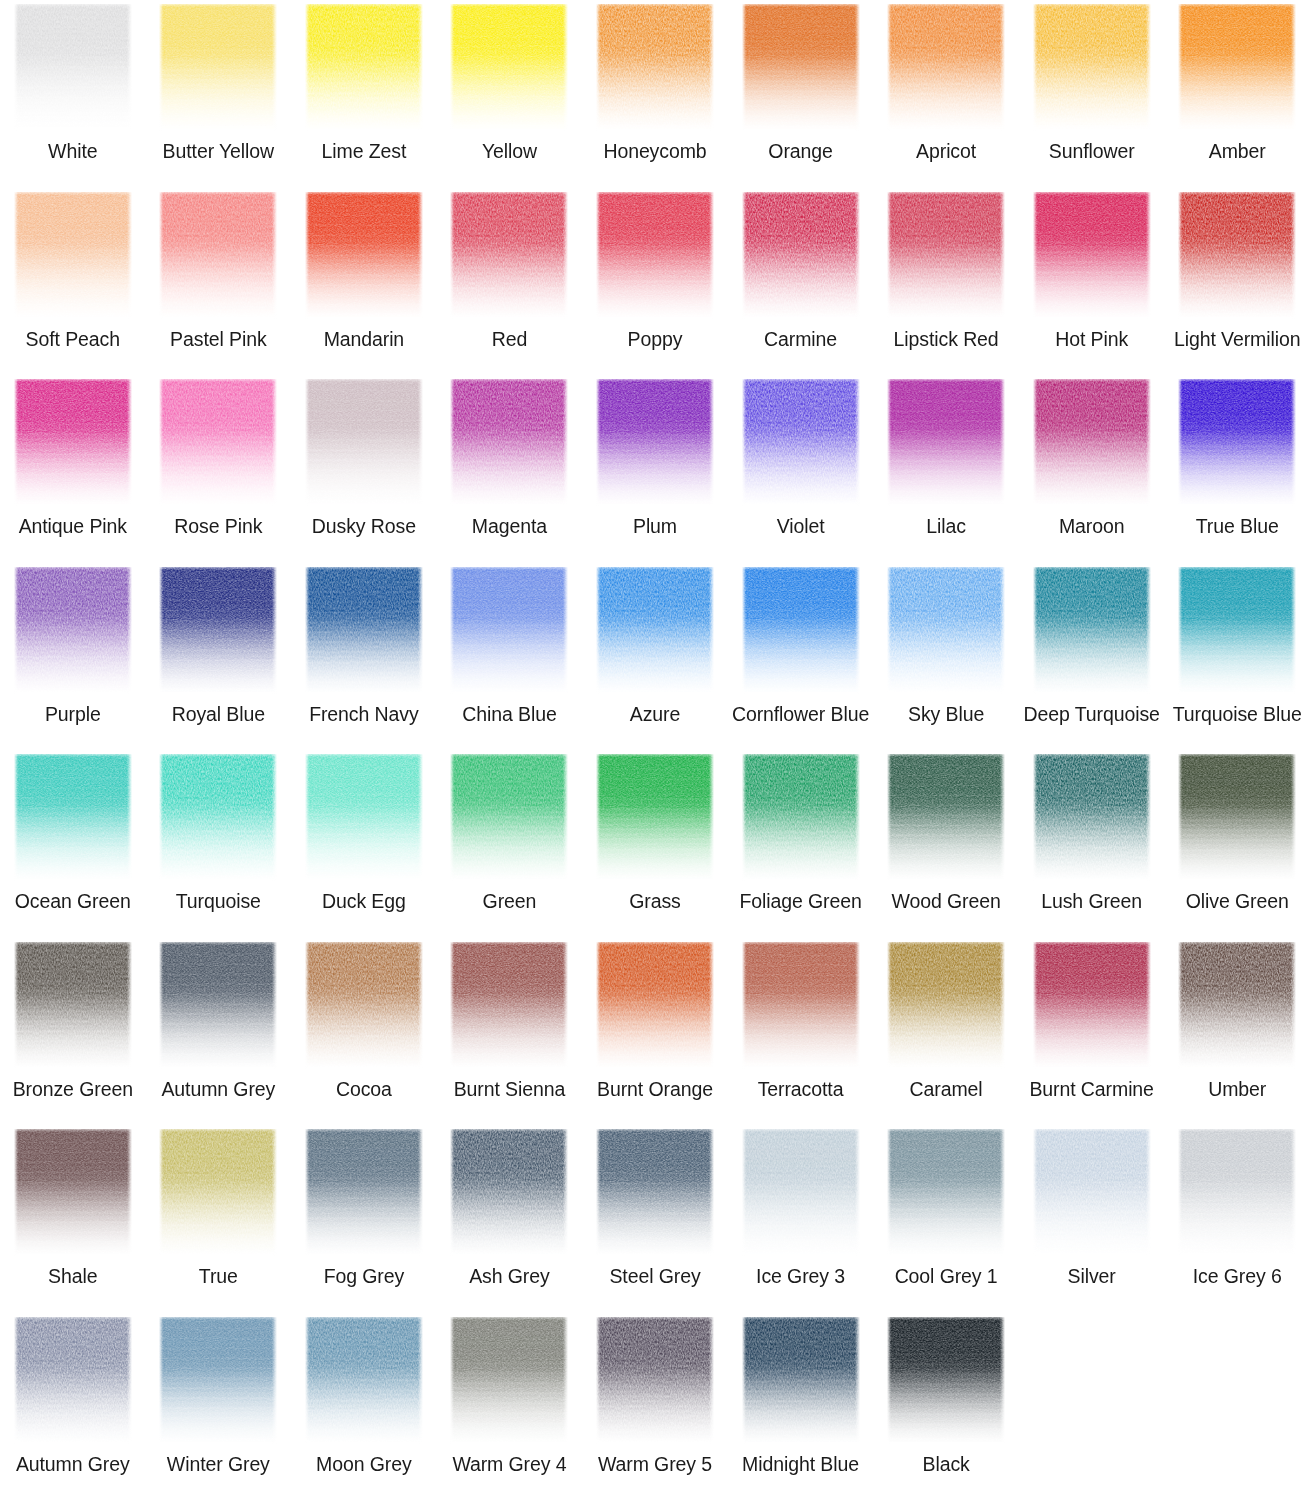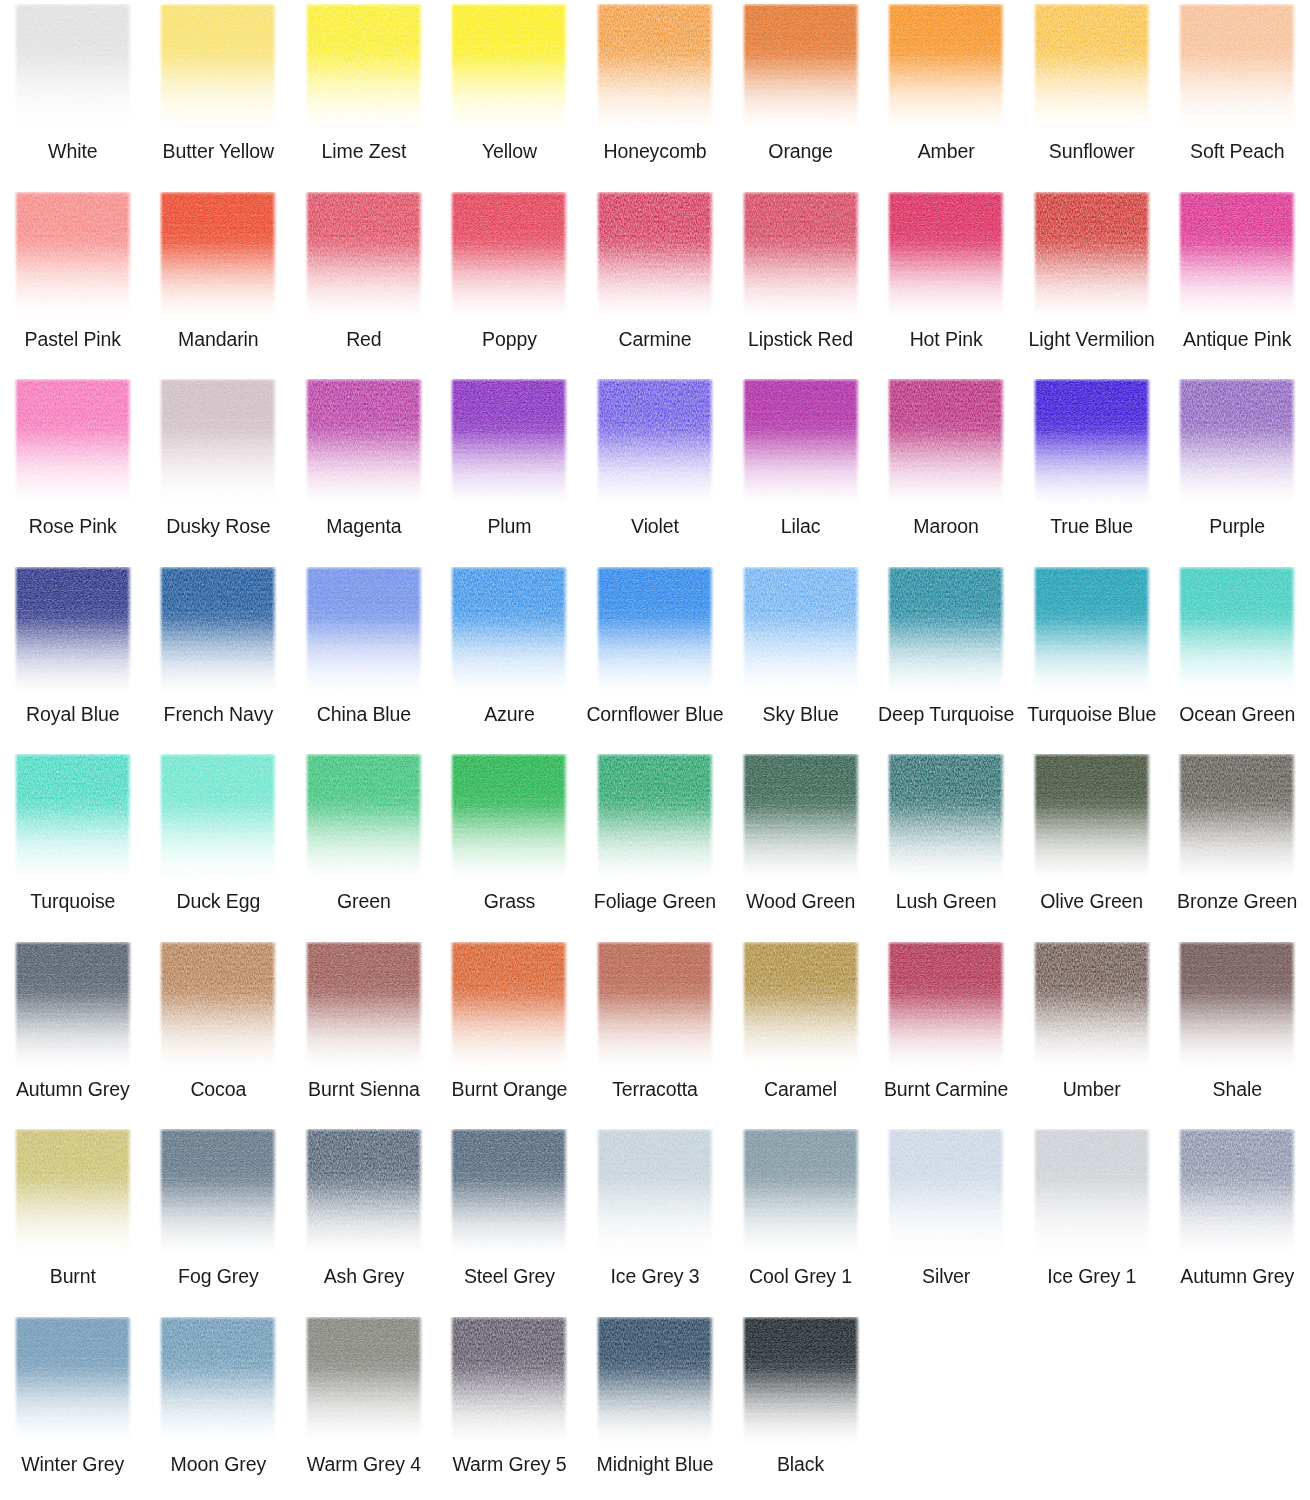--- a/index.html
+++ b/index.html
@@ -199,633 +199,644 @@
         <div class="grain" style="opacity: 0.42;"><svg width="100%" height="100%" preserveAspectRatio="none">
             <rect width="100%" height="100%" filter="url(#pencilGrain2)"></rect>
           </svg></div>
         <div class="streaks" style="background-position-y: 4px;"></div>
         <div class="edge"></div>
       </div>
       <div class="swatch-label">Orange</div>
     </div>
     <div class="swatch-cell">
       <div class="swatch-patch">
+        <div class="ink base" style="background: rgb(240, 137, 54);"></div>
+        <div class="grain" style="opacity: 0.455;"><svg width="100%" height="100%" preserveAspectRatio="none">
+            <rect width="100%" height="100%" filter="url(#pencilGrain)"></rect>
+          </svg></div>
+        <div class="streaks" style="background-position-y: 7px;"></div>
+        <div class="edge"></div>
+      </div>
+      <div class="swatch-label">Apricot</div>
+    </div>
+    <div class="swatch-cell">
+      <div class="swatch-patch">
+        <div class="ink base" style="background: rgb(246, 187, 51);"></div>
+        <div class="grain" style="opacity: 0.525;"><svg width="100%" height="100%" preserveAspectRatio="none">
+            <rect width="100%" height="100%" filter="url(#pencilGrain)"></rect>
+          </svg></div>
+        <div class="streaks" style="background-position-y: 2px;"></div>
+        <div class="edge"></div>
+      </div>
+      <div class="swatch-label">Sunflower</div>
+    </div>
+    <div class="swatch-cell">
+      <div class="swatch-patch">
         <div class="ink base" style="background: rgb(245, 144, 34);"></div>
         <div class="grain" style="opacity: 0.49;"><svg width="100%" height="100%" preserveAspectRatio="none">
             <rect width="100%" height="100%" filter="url(#pencilGrain2)"></rect>
           </svg></div>
         <div class="streaks" style="background-position-y: 10px;"></div>
         <div class="edge"></div>
       </div>
       <div class="swatch-label">Amber</div>
     </div>
     <div class="swatch-cell">
       <div class="swatch-patch">
-        <div class="ink base" style="background: rgb(246, 187, 51);"></div>
-        <div class="grain" style="opacity: 0.525;"><svg width="100%" height="100%" preserveAspectRatio="none">
-            <rect width="100%" height="100%" filter="url(#pencilGrain)"></rect>
+        <div class="ink base" style="background: rgb(246, 188, 146);"></div>
+        <div class="grain" style="opacity: 0.56;"><svg width="100%" height="100%" preserveAspectRatio="none">
+            <rect width="100%" height="100%" filter="url(#pencilGrain2)"></rect>
+          </svg></div>
+        <div class="streaks" style="background-position-y: 5px;"></div>
+        <div class="edge"></div>
+      </div>
+      <div class="swatch-label">Soft Peach</div>
+    </div>
+    <div class="swatch-cell">
+      <div class="swatch-patch">
+        <div class="ink base" style="background: rgb(244, 129, 126);"></div>
+        <div class="grain" style="opacity: 0.42;"><svg width="100%" height="100%" preserveAspectRatio="none">
+            <rect width="100%" height="100%" filter="url(#pencilGrain)"></rect>
+          </svg></div>
+        <div class="streaks" style="background-position-y: 8px;"></div>
+        <div class="edge"></div>
+      </div>
+      <div class="swatch-label">Pastel Pink</div>
+    </div>
+    <div class="swatch-cell">
+      <div class="swatch-patch">
+        <div class="ink base" style="background: rgb(234, 68, 39);"></div>
+        <div class="grain" style="opacity: 0.455;"><svg width="100%" height="100%" preserveAspectRatio="none">
+            <rect width="100%" height="100%" filter="url(#pencilGrain2)"></rect>
+          </svg></div>
+        <div class="streaks" style="background-position-y: 0px;"></div>
+        <div class="edge"></div>
+      </div>
+      <div class="swatch-label">Mandarin</div>
+    </div>
+    <div class="swatch-cell">
+      <div class="swatch-patch">
+        <div class="ink base" style="background: rgb(217, 58, 81);"></div>
+        <div class="grain" style="opacity: 0.49;"><svg width="100%" height="100%" preserveAspectRatio="none">
+            <rect width="100%" height="100%" filter="url(#pencilGrain)"></rect>
+          </svg></div>
+        <div class="streaks" style="background-position-y: 3px;"></div>
+        <div class="edge"></div>
+      </div>
+      <div class="swatch-label">Red</div>
+    </div>
+    <div class="swatch-cell">
+      <div class="swatch-patch">
+        <div class="ink base" style="background: rgb(225, 58, 82);"></div>
+        <div class="grain" style="opacity: 0.525;"><svg width="100%" height="100%" preserveAspectRatio="none">
+            <rect width="100%" height="100%" filter="url(#pencilGrain2)"></rect>
+          </svg></div>
+        <div class="streaks" style="background-position-y: 6px;"></div>
+        <div class="edge"></div>
+      </div>
+      <div class="swatch-label">Poppy</div>
+    </div>
+    <div class="swatch-cell">
+      <div class="swatch-patch">
+        <div class="ink base" style="background: rgb(205, 32, 72);"></div>
+        <div class="grain" style="opacity: 0.56;"><svg width="100%" height="100%" preserveAspectRatio="none">
+            <rect width="100%" height="100%" filter="url(#pencilGrain)"></rect>
+          </svg></div>
+        <div class="streaks" style="background-position-y: 9px;"></div>
+        <div class="edge"></div>
+      </div>
+      <div class="swatch-label">Carmine</div>
+    </div>
+    <div class="swatch-cell">
+      <div class="swatch-patch">
+        <div class="ink base" style="background: rgb(207, 53, 80);"></div>
+        <div class="grain" style="opacity: 0.455;"><svg width="100%" height="100%" preserveAspectRatio="none">
+            <rect width="100%" height="100%" filter="url(#pencilGrain)"></rect>
+          </svg></div>
+        <div class="streaks" style="background-position-y: 4px;"></div>
+        <div class="edge"></div>
+      </div>
+      <div class="swatch-label">Lipstick Red</div>
+    </div>
+    <div class="swatch-cell">
+      <div class="swatch-patch">
+        <div class="ink base" style="background: rgb(217, 38, 92);"></div>
+        <div class="grain" style="opacity: 0.49;"><svg width="100%" height="100%" preserveAspectRatio="none">
+            <rect width="100%" height="100%" filter="url(#pencilGrain2)"></rect>
+          </svg></div>
+        <div class="streaks" style="background-position-y: 7px;"></div>
+        <div class="edge"></div>
+      </div>
+      <div class="swatch-label">Hot Pink</div>
+    </div>
+    <div class="swatch-cell">
+      <div class="swatch-patch">
+        <div class="ink base" style="background: rgb(200, 34, 30);"></div>
+        <div class="grain" style="opacity: 0.525;"><svg width="100%" height="100%" preserveAspectRatio="none">
+            <rect width="100%" height="100%" filter="url(#pencilGrain)"></rect>
+          </svg></div>
+        <div class="streaks" style="background-position-y: 10px;"></div>
+        <div class="edge"></div>
+      </div>
+      <div class="swatch-label">Light Vermilion</div>
+    </div>
+    <div class="swatch-cell">
+      <div class="swatch-patch">
+        <div class="ink base" style="background: rgb(218, 43, 140);"></div>
+        <div class="grain" style="opacity: 0.56;"><svg width="100%" height="100%" preserveAspectRatio="none">
+            <rect width="100%" height="100%" filter="url(#pencilGrain2)"></rect>
           </svg></div>
         <div class="streaks" style="background-position-y: 2px;"></div>
         <div class="edge"></div>
       </div>
-      <div class="swatch-label">Sunflower</div>
-    </div>
-    <div class="swatch-cell">
-      <div class="swatch-patch">
-        <div class="ink base" style="background: rgb(246, 188, 146);"></div>
-        <div class="grain" style="opacity: 0.56;"><svg width="100%" height="100%" preserveAspectRatio="none">
-            <rect width="100%" height="100%" filter="url(#pencilGrain2)"></rect>
+      <div class="swatch-label">Antique Pink</div>
+    </div>
+    <div class="swatch-cell">
+      <div class="swatch-patch">
+        <div class="ink base" style="background: rgb(244, 107, 181);"></div>
+        <div class="grain" style="opacity: 0.42;"><svg width="100%" height="100%" preserveAspectRatio="none">
+            <rect width="100%" height="100%" filter="url(#pencilGrain)"></rect>
           </svg></div>
         <div class="streaks" style="background-position-y: 5px;"></div>
         <div class="edge"></div>
       </div>
-      <div class="swatch-label">Soft Peach</div>
-    </div>
-    <div class="swatch-cell">
-      <div class="swatch-patch">
-        <div class="ink base" style="background: rgb(244, 129, 126);"></div>
-        <div class="grain" style="opacity: 0.42;"><svg width="100%" height="100%" preserveAspectRatio="none">
-            <rect width="100%" height="100%" filter="url(#pencilGrain)"></rect>
+      <div class="swatch-label">Rose Pink</div>
+    </div>
+    <div class="swatch-cell">
+      <div class="swatch-patch">
+        <div class="ink base" style="background: rgb(205, 188, 194);"></div>
+        <div class="grain" style="opacity: 0.455;"><svg width="100%" height="100%" preserveAspectRatio="none">
+            <rect width="100%" height="100%" filter="url(#pencilGrain2)"></rect>
           </svg></div>
         <div class="streaks" style="background-position-y: 8px;"></div>
         <div class="edge"></div>
       </div>
-      <div class="swatch-label">Pastel Pink</div>
-    </div>
-    <div class="swatch-cell">
-      <div class="swatch-patch">
-        <div class="ink base" style="background: rgb(234, 68, 39);"></div>
-        <div class="grain" style="opacity: 0.455;"><svg width="100%" height="100%" preserveAspectRatio="none">
-            <rect width="100%" height="100%" filter="url(#pencilGrain2)"></rect>
+      <div class="swatch-label">Dusky Rose</div>
+    </div>
+    <div class="swatch-cell">
+      <div class="swatch-patch">
+        <div class="ink base" style="background: rgb(176, 42, 155);"></div>
+        <div class="grain" style="opacity: 0.49;"><svg width="100%" height="100%" preserveAspectRatio="none">
+            <rect width="100%" height="100%" filter="url(#pencilGrain)"></rect>
           </svg></div>
         <div class="streaks" style="background-position-y: 0px;"></div>
         <div class="edge"></div>
       </div>
-      <div class="swatch-label">Mandarin</div>
-    </div>
-    <div class="swatch-cell">
-      <div class="swatch-patch">
-        <div class="ink base" style="background: rgb(217, 58, 81);"></div>
-        <div class="grain" style="opacity: 0.49;"><svg width="100%" height="100%" preserveAspectRatio="none">
-            <rect width="100%" height="100%" filter="url(#pencilGrain)"></rect>
+      <div class="swatch-label">Magenta</div>
+    </div>
+    <div class="swatch-cell">
+      <div class="swatch-patch">
+        <div class="ink base" style="background: rgb(130, 40, 188);"></div>
+        <div class="grain" style="opacity: 0.525;"><svg width="100%" height="100%" preserveAspectRatio="none">
+            <rect width="100%" height="100%" filter="url(#pencilGrain2)"></rect>
           </svg></div>
         <div class="streaks" style="background-position-y: 3px;"></div>
         <div class="edge"></div>
       </div>
-      <div class="swatch-label">Red</div>
-    </div>
-    <div class="swatch-cell">
-      <div class="swatch-patch">
-        <div class="ink base" style="background: rgb(225, 58, 82);"></div>
-        <div class="grain" style="opacity: 0.525;"><svg width="100%" height="100%" preserveAspectRatio="none">
-            <rect width="100%" height="100%" filter="url(#pencilGrain2)"></rect>
+      <div class="swatch-label">Plum</div>
+    </div>
+    <div class="swatch-cell">
+      <div class="swatch-patch">
+        <div class="ink base" style="background: rgb(90, 68, 224);"></div>
+        <div class="grain" style="opacity: 0.56;"><svg width="100%" height="100%" preserveAspectRatio="none">
+            <rect width="100%" height="100%" filter="url(#pencilGrain)"></rect>
           </svg></div>
         <div class="streaks" style="background-position-y: 6px;"></div>
         <div class="edge"></div>
       </div>
-      <div class="swatch-label">Poppy</div>
-    </div>
-    <div class="swatch-cell">
-      <div class="swatch-patch">
-        <div class="ink base" style="background: rgb(205, 32, 72);"></div>
-        <div class="grain" style="opacity: 0.56;"><svg width="100%" height="100%" preserveAspectRatio="none">
-            <rect width="100%" height="100%" filter="url(#pencilGrain)"></rect>
+      <div class="swatch-label">Violet</div>
+    </div>
+    <div class="swatch-cell">
+      <div class="swatch-patch">
+        <div class="ink base" style="background: rgb(173, 43, 164);"></div>
+        <div class="grain" style="opacity: 0.42;"><svg width="100%" height="100%" preserveAspectRatio="none">
+            <rect width="100%" height="100%" filter="url(#pencilGrain2)"></rect>
           </svg></div>
         <div class="streaks" style="background-position-y: 9px;"></div>
         <div class="edge"></div>
       </div>
-      <div class="swatch-label">Carmine</div>
-    </div>
-    <div class="swatch-cell">
-      <div class="swatch-patch">
-        <div class="ink base" style="background: rgb(207, 53, 80);"></div>
-        <div class="grain" style="opacity: 0.455;"><svg width="100%" height="100%" preserveAspectRatio="none">
-            <rect width="100%" height="100%" filter="url(#pencilGrain)"></rect>
+      <div class="swatch-label">Lilac</div>
+    </div>
+    <div class="swatch-cell">
+      <div class="swatch-patch">
+        <div class="ink base" style="background: rgb(179, 31, 115);"></div>
+        <div class="grain" style="opacity: 0.455;"><svg width="100%" height="100%" preserveAspectRatio="none">
+            <rect width="100%" height="100%" filter="url(#pencilGrain)"></rect>
+          </svg></div>
+        <div class="streaks" style="background-position-y: 1px;"></div>
+        <div class="edge"></div>
+      </div>
+      <div class="swatch-label">Maroon</div>
+    </div>
+    <div class="swatch-cell">
+      <div class="swatch-patch">
+        <div class="ink base" style="background: rgb(57, 21, 214);"></div>
+        <div class="grain" style="opacity: 0.49;"><svg width="100%" height="100%" preserveAspectRatio="none">
+            <rect width="100%" height="100%" filter="url(#pencilGrain2)"></rect>
           </svg></div>
         <div class="streaks" style="background-position-y: 4px;"></div>
         <div class="edge"></div>
       </div>
-      <div class="swatch-label">Lipstick Red</div>
-    </div>
-    <div class="swatch-cell">
-      <div class="swatch-patch">
-        <div class="ink base" style="background: rgb(217, 38, 92);"></div>
-        <div class="grain" style="opacity: 0.49;"><svg width="100%" height="100%" preserveAspectRatio="none">
-            <rect width="100%" height="100%" filter="url(#pencilGrain2)"></rect>
+      <div class="swatch-label">True Blue</div>
+    </div>
+    <div class="swatch-cell">
+      <div class="swatch-patch">
+        <div class="ink base" style="background: rgb(129, 82, 182);"></div>
+        <div class="grain" style="opacity: 0.525;"><svg width="100%" height="100%" preserveAspectRatio="none">
+            <rect width="100%" height="100%" filter="url(#pencilGrain)"></rect>
           </svg></div>
         <div class="streaks" style="background-position-y: 7px;"></div>
         <div class="edge"></div>
       </div>
-      <div class="swatch-label">Hot Pink</div>
-    </div>
-    <div class="swatch-cell">
-      <div class="swatch-patch">
-        <div class="ink base" style="background: rgb(200, 34, 30);"></div>
-        <div class="grain" style="opacity: 0.525;"><svg width="100%" height="100%" preserveAspectRatio="none">
-            <rect width="100%" height="100%" filter="url(#pencilGrain)"></rect>
+      <div class="swatch-label">Purple</div>
+    </div>
+    <div class="swatch-cell">
+      <div class="swatch-patch">
+        <div class="ink base" style="background: rgb(36, 45, 130);"></div>
+        <div class="grain" style="opacity: 0.56;"><svg width="100%" height="100%" preserveAspectRatio="none">
+            <rect width="100%" height="100%" filter="url(#pencilGrain2)"></rect>
           </svg></div>
         <div class="streaks" style="background-position-y: 10px;"></div>
         <div class="edge"></div>
       </div>
-      <div class="swatch-label">Light Vermilion</div>
-    </div>
-    <div class="swatch-cell">
-      <div class="swatch-patch">
-        <div class="ink base" style="background: rgb(218, 43, 140);"></div>
-        <div class="grain" style="opacity: 0.56;"><svg width="100%" height="100%" preserveAspectRatio="none">
-            <rect width="100%" height="100%" filter="url(#pencilGrain2)"></rect>
+      <div class="swatch-label">Royal Blue</div>
+    </div>
+    <div class="swatch-cell">
+      <div class="swatch-patch">
+        <div class="ink base" style="background: rgb(13, 75, 147);"></div>
+        <div class="grain" style="opacity: 0.42;"><svg width="100%" height="100%" preserveAspectRatio="none">
+            <rect width="100%" height="100%" filter="url(#pencilGrain)"></rect>
           </svg></div>
         <div class="streaks" style="background-position-y: 2px;"></div>
         <div class="edge"></div>
       </div>
-      <div class="swatch-label">Antique Pink</div>
-    </div>
-    <div class="swatch-cell">
-      <div class="swatch-patch">
-        <div class="ink base" style="background: rgb(244, 107, 181);"></div>
-        <div class="grain" style="opacity: 0.42;"><svg width="100%" height="100%" preserveAspectRatio="none">
-            <rect width="100%" height="100%" filter="url(#pencilGrain)"></rect>
+      <div class="swatch-label">French Navy</div>
+    </div>
+    <div class="swatch-cell">
+      <div class="swatch-patch">
+        <div class="ink base" style="background: rgb(111, 143, 232);"></div>
+        <div class="grain" style="opacity: 0.455;"><svg width="100%" height="100%" preserveAspectRatio="none">
+            <rect width="100%" height="100%" filter="url(#pencilGrain2)"></rect>
           </svg></div>
         <div class="streaks" style="background-position-y: 5px;"></div>
         <div class="edge"></div>
       </div>
-      <div class="swatch-label">Rose Pink</div>
-    </div>
-    <div class="swatch-cell">
-      <div class="swatch-patch">
-        <div class="ink base" style="background: rgb(205, 188, 194);"></div>
-        <div class="grain" style="opacity: 0.455;"><svg width="100%" height="100%" preserveAspectRatio="none">
-            <rect width="100%" height="100%" filter="url(#pencilGrain2)"></rect>
+      <div class="swatch-label">China Blue</div>
+    </div>
+    <div class="swatch-cell">
+      <div class="swatch-patch">
+        <div class="ink base" style="background: rgb(43, 138, 230);"></div>
+        <div class="grain" style="opacity: 0.49;"><svg width="100%" height="100%" preserveAspectRatio="none">
+            <rect width="100%" height="100%" filter="url(#pencilGrain)"></rect>
           </svg></div>
         <div class="streaks" style="background-position-y: 8px;"></div>
         <div class="edge"></div>
       </div>
-      <div class="swatch-label">Dusky Rose</div>
-    </div>
-    <div class="swatch-cell">
-      <div class="swatch-patch">
-        <div class="ink base" style="background: rgb(176, 42, 155);"></div>
-        <div class="grain" style="opacity: 0.49;"><svg width="100%" height="100%" preserveAspectRatio="none">
-            <rect width="100%" height="100%" filter="url(#pencilGrain)"></rect>
+      <div class="swatch-label">Azure</div>
+    </div>
+    <div class="swatch-cell">
+      <div class="swatch-patch">
+        <div class="ink base" style="background: rgb(40, 131, 232);"></div>
+        <div class="grain" style="opacity: 0.525;"><svg width="100%" height="100%" preserveAspectRatio="none">
+            <rect width="100%" height="100%" filter="url(#pencilGrain2)"></rect>
           </svg></div>
         <div class="streaks" style="background-position-y: 0px;"></div>
         <div class="edge"></div>
       </div>
-      <div class="swatch-label">Magenta</div>
-    </div>
-    <div class="swatch-cell">
-      <div class="swatch-patch">
-        <div class="ink base" style="background: rgb(130, 40, 188);"></div>
-        <div class="grain" style="opacity: 0.525;"><svg width="100%" height="100%" preserveAspectRatio="none">
-            <rect width="100%" height="100%" filter="url(#pencilGrain2)"></rect>
+      <div class="swatch-label">Cornflower Blue</div>
+    </div>
+    <div class="swatch-cell">
+      <div class="swatch-patch">
+        <div class="ink base" style="background: rgb(94, 167, 239);"></div>
+        <div class="grain" style="opacity: 0.56;"><svg width="100%" height="100%" preserveAspectRatio="none">
+            <rect width="100%" height="100%" filter="url(#pencilGrain)"></rect>
           </svg></div>
         <div class="streaks" style="background-position-y: 3px;"></div>
         <div class="edge"></div>
       </div>
-      <div class="swatch-label">Plum</div>
-    </div>
-    <div class="swatch-cell">
-      <div class="swatch-patch">
-        <div class="ink base" style="background: rgb(90, 68, 224);"></div>
-        <div class="grain" style="opacity: 0.56;"><svg width="100%" height="100%" preserveAspectRatio="none">
-            <rect width="100%" height="100%" filter="url(#pencilGrain)"></rect>
+      <div class="swatch-label">Sky Blue</div>
+    </div>
+    <div class="swatch-cell">
+      <div class="swatch-patch">
+        <div class="ink base" style="background: rgb(15, 125, 150);"></div>
+        <div class="grain" style="opacity: 0.455;"><svg width="100%" height="100%" preserveAspectRatio="none">
+            <rect width="100%" height="100%" filter="url(#pencilGrain)"></rect>
+          </svg></div>
+        <div class="streaks" style="background-position-y: 9px;"></div>
+        <div class="edge"></div>
+      </div>
+      <div class="swatch-label">Deep Turquoise</div>
+    </div>
+    <div class="swatch-cell">
+      <div class="swatch-patch">
+        <div class="ink base" style="background: rgb(30, 159, 181);"></div>
+        <div class="grain" style="opacity: 0.42;"><svg width="100%" height="100%" preserveAspectRatio="none">
+            <rect width="100%" height="100%" filter="url(#pencilGrain2)"></rect>
           </svg></div>
         <div class="streaks" style="background-position-y: 6px;"></div>
         <div class="edge"></div>
       </div>
-      <div class="swatch-label">Violet</div>
-    </div>
-    <div class="swatch-cell">
-      <div class="swatch-patch">
-        <div class="ink base" style="background: rgb(173, 43, 164);"></div>
-        <div class="grain" style="opacity: 0.42;"><svg width="100%" height="100%" preserveAspectRatio="none">
+      <div class="swatch-label">Turquoise Blue</div>
+    </div>
+    <div class="swatch-cell">
+      <div class="swatch-patch">
+        <div class="ink base" style="background: rgb(60, 203, 189);"></div>
+        <div class="grain" style="opacity: 0.49;"><svg width="100%" height="100%" preserveAspectRatio="none">
+            <rect width="100%" height="100%" filter="url(#pencilGrain2)"></rect>
+          </svg></div>
+        <div class="streaks" style="background-position-y: 1px;"></div>
+        <div class="edge"></div>
+      </div>
+      <div class="swatch-label">Ocean Green</div>
+    </div>
+    <div class="swatch-cell">
+      <div class="swatch-patch">
+        <div class="ink base" style="background: rgb(51, 212, 187);"></div>
+        <div class="grain" style="opacity: 0.525;"><svg width="100%" height="100%" preserveAspectRatio="none">
+            <rect width="100%" height="100%" filter="url(#pencilGrain)"></rect>
+          </svg></div>
+        <div class="streaks" style="background-position-y: 4px;"></div>
+        <div class="edge"></div>
+      </div>
+      <div class="swatch-label">Turquoise</div>
+    </div>
+    <div class="swatch-cell">
+      <div class="swatch-patch">
+        <div class="ink base" style="background: rgb(104, 228, 202);"></div>
+        <div class="grain" style="opacity: 0.56;"><svg width="100%" height="100%" preserveAspectRatio="none">
+            <rect width="100%" height="100%" filter="url(#pencilGrain2)"></rect>
+          </svg></div>
+        <div class="streaks" style="background-position-y: 7px;"></div>
+        <div class="edge"></div>
+      </div>
+      <div class="swatch-label">Duck Egg</div>
+    </div>
+    <div class="swatch-cell">
+      <div class="swatch-patch">
+        <div class="ink base" style="background: rgb(47, 189, 112);"></div>
+        <div class="grain" style="opacity: 0.42;"><svg width="100%" height="100%" preserveAspectRatio="none">
+            <rect width="100%" height="100%" filter="url(#pencilGrain)"></rect>
+          </svg></div>
+        <div class="streaks" style="background-position-y: 10px;"></div>
+        <div class="edge"></div>
+      </div>
+      <div class="swatch-label">Green</div>
+    </div>
+    <div class="swatch-cell">
+      <div class="swatch-patch">
+        <div class="ink base" style="background: rgb(34, 178, 76);"></div>
+        <div class="grain" style="opacity: 0.455;"><svg width="100%" height="100%" preserveAspectRatio="none">
+            <rect width="100%" height="100%" filter="url(#pencilGrain2)"></rect>
+          </svg></div>
+        <div class="streaks" style="background-position-y: 2px;"></div>
+        <div class="edge"></div>
+      </div>
+      <div class="swatch-label">Grass</div>
+    </div>
+    <div class="swatch-cell">
+      <div class="swatch-patch">
+        <div class="ink base" style="background: rgb(22, 154, 94);"></div>
+        <div class="grain" style="opacity: 0.49;"><svg width="100%" height="100%" preserveAspectRatio="none">
+            <rect width="100%" height="100%" filter="url(#pencilGrain)"></rect>
+          </svg></div>
+        <div class="streaks" style="background-position-y: 5px;"></div>
+        <div class="edge"></div>
+      </div>
+      <div class="swatch-label">Foliage Green</div>
+    </div>
+    <div class="swatch-cell">
+      <div class="swatch-patch">
+        <div class="ink base" style="background: rgb(47, 92, 74);"></div>
+        <div class="grain" style="opacity: 0.525;"><svg width="100%" height="100%" preserveAspectRatio="none">
+            <rect width="100%" height="100%" filter="url(#pencilGrain2)"></rect>
+          </svg></div>
+        <div class="streaks" style="background-position-y: 8px;"></div>
+        <div class="edge"></div>
+      </div>
+      <div class="swatch-label">Wood Green</div>
+    </div>
+    <div class="swatch-cell">
+      <div class="swatch-patch">
+        <div class="ink base" style="background: rgb(20, 91, 92);"></div>
+        <div class="grain" style="opacity: 0.56;"><svg width="100%" height="100%" preserveAspectRatio="none">
+            <rect width="100%" height="100%" filter="url(#pencilGrain)"></rect>
+          </svg></div>
+        <div class="streaks" style="background-position-y: 0px;"></div>
+        <div class="edge"></div>
+      </div>
+      <div class="swatch-label">Lush Green</div>
+    </div>
+    <div class="swatch-cell">
+      <div class="swatch-patch">
+        <div class="ink base" style="background: rgb(67, 80, 58);"></div>
+        <div class="grain" style="opacity: 0.42;"><svg width="100%" height="100%" preserveAspectRatio="none">
+            <rect width="100%" height="100%" filter="url(#pencilGrain2)"></rect>
+          </svg></div>
+        <div class="streaks" style="background-position-y: 3px;"></div>
+        <div class="edge"></div>
+      </div>
+      <div class="swatch-label">Olive Green</div>
+    </div>
+    <div class="swatch-cell">
+      <div class="swatch-patch">
+        <div class="ink base" style="background: rgb(85, 79, 72);"></div>
+        <div class="grain" style="opacity: 0.455;"><svg width="100%" height="100%" preserveAspectRatio="none">
+            <rect width="100%" height="100%" filter="url(#pencilGrain)"></rect>
+          </svg></div>
+        <div class="streaks" style="background-position-y: 6px;"></div>
+        <div class="edge"></div>
+      </div>
+      <div class="swatch-label">Bronze Green</div>
+    </div>
+    <div class="swatch-cell">
+      <div class="swatch-patch">
+        <div class="ink base" style="background: rgb(78, 89, 103);"></div>
+        <div class="grain" style="opacity: 0.49;"><svg width="100%" height="100%" preserveAspectRatio="none">
             <rect width="100%" height="100%" filter="url(#pencilGrain2)"></rect>
           </svg></div>
         <div class="streaks" style="background-position-y: 9px;"></div>
         <div class="edge"></div>
       </div>
-      <div class="swatch-label">Lilac</div>
-    </div>
-    <div class="swatch-cell">
-      <div class="swatch-patch">
-        <div class="ink base" style="background: rgb(179, 31, 115);"></div>
-        <div class="grain" style="opacity: 0.455;"><svg width="100%" height="100%" preserveAspectRatio="none">
+      <div class="swatch-label">Autumn Grey</div>
+    </div>
+    <div class="swatch-cell">
+      <div class="swatch-patch">
+        <div class="ink base" style="background: rgb(172, 113, 66);"></div>
+        <div class="grain" style="opacity: 0.525;"><svg width="100%" height="100%" preserveAspectRatio="none">
             <rect width="100%" height="100%" filter="url(#pencilGrain)"></rect>
           </svg></div>
         <div class="streaks" style="background-position-y: 1px;"></div>
         <div class="edge"></div>
       </div>
-      <div class="swatch-label">Maroon</div>
-    </div>
-    <div class="swatch-cell">
-      <div class="swatch-patch">
-        <div class="ink base" style="background: rgb(57, 21, 214);"></div>
-        <div class="grain" style="opacity: 0.49;"><svg width="100%" height="100%" preserveAspectRatio="none">
+      <div class="swatch-label">Cocoa</div>
+    </div>
+    <div class="swatch-cell">
+      <div class="swatch-patch">
+        <div class="ink base" style="background: rgb(150, 83, 78);"></div>
+        <div class="grain" style="opacity: 0.56;"><svg width="100%" height="100%" preserveAspectRatio="none">
             <rect width="100%" height="100%" filter="url(#pencilGrain2)"></rect>
           </svg></div>
         <div class="streaks" style="background-position-y: 4px;"></div>
         <div class="edge"></div>
       </div>
-      <div class="swatch-label">True Blue</div>
-    </div>
-    <div class="swatch-cell">
-      <div class="swatch-patch">
-        <div class="ink base" style="background: rgb(129, 82, 182);"></div>
-        <div class="grain" style="opacity: 0.525;"><svg width="100%" height="100%" preserveAspectRatio="none">
+      <div class="swatch-label">Burnt Sienna</div>
+    </div>
+    <div class="swatch-cell">
+      <div class="swatch-patch">
+        <div class="ink base" style="background: rgb(212, 85, 31);"></div>
+        <div class="grain" style="opacity: 0.42;"><svg width="100%" height="100%" preserveAspectRatio="none">
             <rect width="100%" height="100%" filter="url(#pencilGrain)"></rect>
           </svg></div>
         <div class="streaks" style="background-position-y: 7px;"></div>
         <div class="edge"></div>
       </div>
-      <div class="swatch-label">Purple</div>
-    </div>
-    <div class="swatch-cell">
-      <div class="swatch-patch">
-        <div class="ink base" style="background: rgb(36, 45, 130);"></div>
-        <div class="grain" style="opacity: 0.56;"><svg width="100%" height="100%" preserveAspectRatio="none">
+      <div class="swatch-label">Burnt Orange</div>
+    </div>
+    <div class="swatch-cell">
+      <div class="swatch-patch">
+        <div class="ink base" style="background: rgb(181, 97, 77);"></div>
+        <div class="grain" style="opacity: 0.455;"><svg width="100%" height="100%" preserveAspectRatio="none">
             <rect width="100%" height="100%" filter="url(#pencilGrain2)"></rect>
           </svg></div>
         <div class="streaks" style="background-position-y: 10px;"></div>
         <div class="edge"></div>
       </div>
-      <div class="swatch-label">Royal Blue</div>
-    </div>
-    <div class="swatch-cell">
-      <div class="swatch-patch">
-        <div class="ink base" style="background: rgb(13, 75, 147);"></div>
-        <div class="grain" style="opacity: 0.42;"><svg width="100%" height="100%" preserveAspectRatio="none">
+      <div class="swatch-label">Terracotta</div>
+    </div>
+    <div class="swatch-cell">
+      <div class="swatch-patch">
+        <div class="ink base" style="background: rgb(165, 130, 47);"></div>
+        <div class="grain" style="opacity: 0.49;"><svg width="100%" height="100%" preserveAspectRatio="none">
             <rect width="100%" height="100%" filter="url(#pencilGrain)"></rect>
           </svg></div>
         <div class="streaks" style="background-position-y: 2px;"></div>
         <div class="edge"></div>
       </div>
-      <div class="swatch-label">French Navy</div>
-    </div>
-    <div class="swatch-cell">
-      <div class="swatch-patch">
-        <div class="ink base" style="background: rgb(111, 143, 232);"></div>
-        <div class="grain" style="opacity: 0.455;"><svg width="100%" height="100%" preserveAspectRatio="none">
+      <div class="swatch-label">Caramel</div>
+    </div>
+    <div class="swatch-cell">
+      <div class="swatch-patch">
+        <div class="ink base" style="background: rgb(173, 47, 79);"></div>
+        <div class="grain" style="opacity: 0.525;"><svg width="100%" height="100%" preserveAspectRatio="none">
             <rect width="100%" height="100%" filter="url(#pencilGrain2)"></rect>
           </svg></div>
         <div class="streaks" style="background-position-y: 5px;"></div>
         <div class="edge"></div>
       </div>
-      <div class="swatch-label">China Blue</div>
-    </div>
-    <div class="swatch-cell">
-      <div class="swatch-patch">
-        <div class="ink base" style="background: rgb(43, 138, 230);"></div>
-        <div class="grain" style="opacity: 0.49;"><svg width="100%" height="100%" preserveAspectRatio="none">
+      <div class="swatch-label">Burnt Carmine</div>
+    </div>
+    <div class="swatch-cell">
+      <div class="swatch-patch">
+        <div class="ink base" style="background: rgb(91, 68, 60);"></div>
+        <div class="grain" style="opacity: 0.56;"><svg width="100%" height="100%" preserveAspectRatio="none">
             <rect width="100%" height="100%" filter="url(#pencilGrain)"></rect>
           </svg></div>
         <div class="streaks" style="background-position-y: 8px;"></div>
         <div class="edge"></div>
       </div>
-      <div class="swatch-label">Azure</div>
-    </div>
-    <div class="swatch-cell">
-      <div class="swatch-patch">
-        <div class="ink base" style="background: rgb(40, 131, 232);"></div>
-        <div class="grain" style="opacity: 0.525;"><svg width="100%" height="100%" preserveAspectRatio="none">
+      <div class="swatch-label">Umber</div>
+    </div>
+    <div class="swatch-cell">
+      <div class="swatch-patch">
+        <div class="ink base" style="background: rgb(111, 83, 84);"></div>
+        <div class="grain" style="opacity: 0.42;"><svg width="100%" height="100%" preserveAspectRatio="none">
             <rect width="100%" height="100%" filter="url(#pencilGrain2)"></rect>
           </svg></div>
         <div class="streaks" style="background-position-y: 0px;"></div>
         <div class="edge"></div>
       </div>
-      <div class="swatch-label">Cornflower Blue</div>
-    </div>
-    <div class="swatch-cell">
-      <div class="swatch-patch">
-        <div class="ink base" style="background: rgb(94, 167, 239);"></div>
-        <div class="grain" style="opacity: 0.56;"><svg width="100%" height="100%" preserveAspectRatio="none">
+      <div class="swatch-label">Shale</div>
+    </div>
+    <div class="swatch-cell">
+      <div class="swatch-patch">
+        <div class="ink base" style="background: rgb(196, 186, 99);"></div>
+        <div class="grain" style="opacity: 0.455;"><svg width="100%" height="100%" preserveAspectRatio="none">
             <rect width="100%" height="100%" filter="url(#pencilGrain)"></rect>
           </svg></div>
         <div class="streaks" style="background-position-y: 3px;"></div>
         <div class="edge"></div>
       </div>
-      <div class="swatch-label">Sky Blue</div>
-    </div>
-    <div class="swatch-cell">
-      <div class="swatch-patch">
-        <div class="ink base" style="background: rgb(15, 125, 150);"></div>
-        <div class="grain" style="opacity: 0.455;"><svg width="100%" height="100%" preserveAspectRatio="none">
+      <div class="swatch-label">True</div>
+    </div>
+    <div class="swatch-cell">
+      <div class="swatch-patch">
+        <div class="ink base" style="background: rgb(92, 113, 131);"></div>
+        <div class="grain" style="opacity: 0.49;"><svg width="100%" height="100%" preserveAspectRatio="none">
+            <rect width="100%" height="100%" filter="url(#pencilGrain2)"></rect>
+          </svg></div>
+        <div class="streaks" style="background-position-y: 6px;"></div>
+        <div class="edge"></div>
+      </div>
+      <div class="swatch-label">Fog Grey</div>
+    </div>
+    <div class="swatch-cell">
+      <div class="swatch-patch">
+        <div class="ink base" style="background: rgb(62, 81, 101);"></div>
+        <div class="grain" style="opacity: 0.525;"><svg width="100%" height="100%" preserveAspectRatio="none">
             <rect width="100%" height="100%" filter="url(#pencilGrain)"></rect>
           </svg></div>
         <div class="streaks" style="background-position-y: 9px;"></div>
         <div class="edge"></div>
       </div>
-      <div class="swatch-label">Deep Turquoise</div>
-    </div>
-    <div class="swatch-cell">
-      <div class="swatch-patch">
-        <div class="ink base" style="background: rgb(30, 159, 181);"></div>
-        <div class="grain" style="opacity: 0.42;"><svg width="100%" height="100%" preserveAspectRatio="none">
-            <rect width="100%" height="100%" filter="url(#pencilGrain2)"></rect>
-          </svg></div>
-        <div class="streaks" style="background-position-y: 6px;"></div>
-        <div class="edge"></div>
-      </div>
-      <div class="swatch-label">Turquoise Blue</div>
-    </div>
-    <div class="swatch-cell">
-      <div class="swatch-patch">
-        <div class="ink base" style="background: rgb(60, 203, 189);"></div>
-        <div class="grain" style="opacity: 0.49;"><svg width="100%" height="100%" preserveAspectRatio="none">
+      <div class="swatch-label">Ash Grey</div>
+    </div>
+    <div class="swatch-cell">
+      <div class="swatch-patch">
+        <div class="ink base" style="background: rgb(74, 95, 116);"></div>
+        <div class="grain" style="opacity: 0.56;"><svg width="100%" height="100%" preserveAspectRatio="none">
             <rect width="100%" height="100%" filter="url(#pencilGrain2)"></rect>
           </svg></div>
         <div class="streaks" style="background-position-y: 1px;"></div>
         <div class="edge"></div>
       </div>
-      <div class="swatch-label">Ocean Green</div>
-    </div>
-    <div class="swatch-cell">
-      <div class="swatch-patch">
-        <div class="ink base" style="background: rgb(51, 212, 187);"></div>
-        <div class="grain" style="opacity: 0.525;"><svg width="100%" height="100%" preserveAspectRatio="none">
+      <div class="swatch-label">Steel Grey</div>
+    </div>
+    <div class="swatch-cell">
+      <div class="swatch-patch">
+        <div class="ink base" style="background: rgb(189, 204, 214);"></div>
+        <div class="grain" style="opacity: 0.42;"><svg width="100%" height="100%" preserveAspectRatio="none">
             <rect width="100%" height="100%" filter="url(#pencilGrain)"></rect>
           </svg></div>
         <div class="streaks" style="background-position-y: 4px;"></div>
         <div class="edge"></div>
       </div>
-      <div class="swatch-label">Turquoise</div>
-    </div>
-    <div class="swatch-cell">
-      <div class="swatch-patch">
-        <div class="ink base" style="background: rgb(104, 228, 202);"></div>
-        <div class="grain" style="opacity: 0.56;"><svg width="100%" height="100%" preserveAspectRatio="none">
+      <div class="swatch-label">Ice Grey 3</div>
+    </div>
+    <div class="swatch-cell">
+      <div class="swatch-patch">
+        <div class="ink base" style="background: rgb(124, 148, 159);"></div>
+        <div class="grain" style="opacity: 0.455;"><svg width="100%" height="100%" preserveAspectRatio="none">
             <rect width="100%" height="100%" filter="url(#pencilGrain2)"></rect>
           </svg></div>
         <div class="streaks" style="background-position-y: 7px;"></div>
         <div class="edge"></div>
       </div>
-      <div class="swatch-label">Duck Egg</div>
-    </div>
-    <div class="swatch-cell">
-      <div class="swatch-patch">
-        <div class="ink base" style="background: rgb(47, 189, 112);"></div>
-        <div class="grain" style="opacity: 0.42;"><svg width="100%" height="100%" preserveAspectRatio="none">
+      <div class="swatch-label">Cool Grey 1</div>
+    </div>
+    <div class="swatch-cell">
+      <div class="swatch-patch">
+        <div class="ink base" style="background: rgb(195, 209, 224);"></div>
+        <div class="grain" style="opacity: 0.49;"><svg width="100%" height="100%" preserveAspectRatio="none">
             <rect width="100%" height="100%" filter="url(#pencilGrain)"></rect>
           </svg></div>
         <div class="streaks" style="background-position-y: 10px;"></div>
         <div class="edge"></div>
       </div>
-      <div class="swatch-label">Green</div>
-    </div>
-    <div class="swatch-cell">
-      <div class="swatch-patch">
-        <div class="ink base" style="background: rgb(34, 178, 76);"></div>
-        <div class="grain" style="opacity: 0.455;"><svg width="100%" height="100%" preserveAspectRatio="none">
+      <div class="swatch-label">Silver</div>
+    </div>
+    <div class="swatch-cell">
+      <div class="swatch-patch">
+        <div class="ink base" style="background: rgb(201, 205, 210);"></div>
+        <div class="grain" style="opacity: 0.525;"><svg width="100%" height="100%" preserveAspectRatio="none">
             <rect width="100%" height="100%" filter="url(#pencilGrain2)"></rect>
           </svg></div>
         <div class="streaks" style="background-position-y: 2px;"></div>
         <div class="edge"></div>
       </div>
-      <div class="swatch-label">Grass</div>
-    </div>
-    <div class="swatch-cell">
-      <div class="swatch-patch">
-        <div class="ink base" style="background: rgb(22, 154, 94);"></div>
-        <div class="grain" style="opacity: 0.49;"><svg width="100%" height="100%" preserveAspectRatio="none">
-            <rect width="100%" height="100%" filter="url(#pencilGrain)"></rect>
-          </svg></div>
-        <div class="streaks" style="background-position-y: 5px;"></div>
-        <div class="edge"></div>
-      </div>
-      <div class="swatch-label">Foliage Green</div>
-    </div>
-    <div class="swatch-cell">
-      <div class="swatch-patch">
-        <div class="ink base" style="background: rgb(47, 92, 74);"></div>
-        <div class="grain" style="opacity: 0.525;"><svg width="100%" height="100%" preserveAspectRatio="none">
-            <rect width="100%" height="100%" filter="url(#pencilGrain2)"></rect>
-          </svg></div>
-        <div class="streaks" style="background-position-y: 8px;"></div>
-        <div class="edge"></div>
-      </div>
-      <div class="swatch-label">Wood Green</div>
-    </div>
-    <div class="swatch-cell">
-      <div class="swatch-patch">
-        <div class="ink base" style="background: rgb(20, 91, 92);"></div>
-        <div class="grain" style="opacity: 0.56;"><svg width="100%" height="100%" preserveAspectRatio="none">
-            <rect width="100%" height="100%" filter="url(#pencilGrain)"></rect>
-          </svg></div>
-        <div class="streaks" style="background-position-y: 0px;"></div>
-        <div class="edge"></div>
-      </div>
-      <div class="swatch-label">Lush Green</div>
-    </div>
-    <div class="swatch-cell">
-      <div class="swatch-patch">
-        <div class="ink base" style="background: rgb(67, 80, 58);"></div>
-        <div class="grain" style="opacity: 0.42;"><svg width="100%" height="100%" preserveAspectRatio="none">
-            <rect width="100%" height="100%" filter="url(#pencilGrain2)"></rect>
-          </svg></div>
-        <div class="streaks" style="background-position-y: 3px;"></div>
-        <div class="edge"></div>
-      </div>
-      <div class="swatch-label">Olive Green</div>
-    </div>
-    <div class="swatch-cell">
-      <div class="swatch-patch">
-        <div class="ink base" style="background: rgb(85, 79, 72);"></div>
-        <div class="grain" style="opacity: 0.455;"><svg width="100%" height="100%" preserveAspectRatio="none">
-            <rect width="100%" height="100%" filter="url(#pencilGrain)"></rect>
-          </svg></div>
-        <div class="streaks" style="background-position-y: 6px;"></div>
-        <div class="edge"></div>
-      </div>
-      <div class="swatch-label">Bronze Green</div>
-    </div>
-    <div class="swatch-cell">
-      <div class="swatch-patch">
-        <div class="ink base" style="background: rgb(78, 89, 103);"></div>
-        <div class="grain" style="opacity: 0.49;"><svg width="100%" height="100%" preserveAspectRatio="none">
-            <rect width="100%" height="100%" filter="url(#pencilGrain2)"></rect>
-          </svg></div>
-        <div class="streaks" style="background-position-y: 9px;"></div>
-        <div class="edge"></div>
-      </div>
-      <div class="swatch-label">Autumn Grey</div>
-    </div>
-    <div class="swatch-cell">
-      <div class="swatch-patch">
-        <div class="ink base" style="background: rgb(172, 113, 66);"></div>
-        <div class="grain" style="opacity: 0.525;"><svg width="100%" height="100%" preserveAspectRatio="none">
-            <rect width="100%" height="100%" filter="url(#pencilGrain)"></rect>
-          </svg></div>
-        <div class="streaks" style="background-position-y: 1px;"></div>
-        <div class="edge"></div>
-      </div>
-      <div class="swatch-label">Cocoa</div>
-    </div>
-    <div class="swatch-cell">
-      <div class="swatch-patch">
-        <div class="ink base" style="background: rgb(150, 83, 78);"></div>
-        <div class="grain" style="opacity: 0.56;"><svg width="100%" height="100%" preserveAspectRatio="none">
-            <rect width="100%" height="100%" filter="url(#pencilGrain2)"></rect>
-          </svg></div>
-        <div class="streaks" style="background-position-y: 4px;"></div>
-        <div class="edge"></div>
-      </div>
-      <div class="swatch-label">Burnt Sienna</div>
-    </div>
-    <div class="swatch-cell">
-      <div class="swatch-patch">
-        <div class="ink base" style="background: rgb(212, 85, 31);"></div>
-        <div class="grain" style="opacity: 0.42;"><svg width="100%" height="100%" preserveAspectRatio="none">
-            <rect width="100%" height="100%" filter="url(#pencilGrain)"></rect>
-          </svg></div>
-        <div class="streaks" style="background-position-y: 7px;"></div>
-        <div class="edge"></div>
-      </div>
-      <div class="swatch-label">Burnt Orange</div>
-    </div>
-    <div class="swatch-cell">
-      <div class="swatch-patch">
-        <div class="ink base" style="background: rgb(181, 97, 77);"></div>
-        <div class="grain" style="opacity: 0.455;"><svg width="100%" height="100%" preserveAspectRatio="none">
-            <rect width="100%" height="100%" filter="url(#pencilGrain2)"></rect>
-          </svg></div>
-        <div class="streaks" style="background-position-y: 10px;"></div>
-        <div class="edge"></div>
-      </div>
-      <div class="swatch-label">Terracotta</div>
-    </div>
-    <div class="swatch-cell">
-      <div class="swatch-patch">
-        <div class="ink base" style="background: rgb(165, 130, 47);"></div>
-        <div class="grain" style="opacity: 0.49;"><svg width="100%" height="100%" preserveAspectRatio="none">
-            <rect width="100%" height="100%" filter="url(#pencilGrain)"></rect>
-          </svg></div>
-        <div class="streaks" style="background-position-y: 2px;"></div>
-        <div class="edge"></div>
-      </div>
-      <div class="swatch-label">Caramel</div>
-    </div>
-    <div class="swatch-cell">
-      <div class="swatch-patch">
-        <div class="ink base" style="background: rgb(173, 47, 79);"></div>
-        <div class="grain" style="opacity: 0.525;"><svg width="100%" height="100%" preserveAspectRatio="none">
-            <rect width="100%" height="100%" filter="url(#pencilGrain2)"></rect>
-          </svg></div>
-        <div class="streaks" style="background-position-y: 5px;"></div>
-        <div class="edge"></div>
-      </div>
-      <div class="swatch-label">Burnt Carmine</div>
-    </div>
-    <div class="swatch-cell">
-      <div class="swatch-patch">
-        <div class="ink base" style="background: rgb(91, 68, 60);"></div>
-        <div class="grain" style="opacity: 0.56;"><svg width="100%" height="100%" preserveAspectRatio="none">
-            <rect width="100%" height="100%" filter="url(#pencilGrain)"></rect>
-          </svg></div>
-        <div class="streaks" style="background-position-y: 8px;"></div>
-        <div class="edge"></div>
-      </div>
-      <div class="swatch-label">Umber</div>
-    </div>
-    <div class="swatch-cell">
-      <div class="swatch-patch">
-        <div class="ink base" style="background: rgb(111, 83, 84);"></div>
-        <div class="grain" style="opacity: 0.42;"><svg width="100%" height="100%" preserveAspectRatio="none">
-            <rect width="100%" height="100%" filter="url(#pencilGrain2)"></rect>
-          </svg></div>
-        <div class="streaks" style="background-position-y: 0px;"></div>
-        <div class="edge"></div>
-      </div>
-      <div class="swatch-label">Shale</div>
-    </div>
-    <div class="swatch-cell">
-      <div class="swatch-patch">
-        <div class="ink base" style="background: rgb(196, 186, 99);"></div>
-        <div class="grain" style="opacity: 0.455;"><svg width="100%" height="100%" preserveAspectRatio="none">
-            <rect width="100%" height="100%" filter="url(#pencilGrain)"></rect>
-          </svg></div>
-        <div class="streaks" style="background-position-y: 3px;"></div>
-        <div class="edge"></div>
-      </div>
-      <div class="swatch-label">Burnt</div>
-    </div>
-    <div class="swatch-cell">
-      <div class="swatch-patch">
-        <div class="ink base" style="background: rgb(92, 113, 131);"></div>
-        <div class="grain" style="opacity: 0.49;"><svg width="100%" height="100%" preserveAspectRatio="none">
-            <rect width="100%" height="100%" filter="url(#pencilGrain2)"></rect>
-          </svg></div>
-        <div class="streaks" style="background-position-y: 6px;"></div>
-        <div class="edge"></div>
-      </div>
-      <div class="swatch-label">Fog Grey</div>
-    </div>
-    <div class="swatch-cell">
-      <div class="swatch-patch">
-        <div class="ink base" style="background: rgb(62, 81, 101);"></div>
-        <div class="grain" style="opacity: 0.525;"><svg width="100%" height="100%" preserveAspectRatio="none">
-            <rect width="100%" height="100%" filter="url(#pencilGrain)"></rect>
-          </svg></div>
-        <div class="streaks" style="background-position-y: 9px;"></div>
-        <div class="edge"></div>
-      </div>
-      <div class="swatch-label">Ash Grey</div>
-    </div>
-    <div class="swatch-cell">
-      <div class="swatch-patch">
-        <div class="ink base" style="background: rgb(74, 95, 116);"></div>
-        <div class="grain" style="opacity: 0.56;"><svg width="100%" height="100%" preserveAspectRatio="none">
-            <rect width="100%" height="100%" filter="url(#pencilGrain2)"></rect>
-          </svg></div>
-        <div class="streaks" style="background-position-y: 1px;"></div>
-        <div class="edge"></div>
-      </div>
-      <div class="swatch-label">Steel Grey</div>
-    </div>
-    <div class="swatch-cell">
-      <div class="swatch-patch">
-        <div class="ink base" style="background: rgb(189, 204, 214);"></div>
-        <div class="grain" style="opacity: 0.42;"><svg width="100%" height="100%" preserveAspectRatio="none">
-            <rect width="100%" height="100%" filter="url(#pencilGrain)"></rect>
-          </svg></div>
-        <div class="streaks" style="background-position-y: 4px;"></div>
-        <div class="edge"></div>
-      </div>
-      <div class="swatch-label">Ice Grey 3</div>
-    </div>
-    <div class="swatch-cell">
-      <div class="swatch-patch">
-        <div class="ink base" style="background: rgb(124, 148, 159);"></div>
-        <div class="grain" style="opacity: 0.455;"><svg width="100%" height="100%" preserveAspectRatio="none">
-            <rect width="100%" height="100%" filter="url(#pencilGrain2)"></rect>
-          </svg></div>
-        <div class="streaks" style="background-position-y: 7px;"></div>
-        <div class="edge"></div>
-      </div>
-      <div class="swatch-label">Cool Grey 1</div>
-    </div>
-    <div class="swatch-cell">
-      <div class="swatch-patch">
-        <div class="ink base" style="background: rgb(195, 209, 224);"></div>
-        <div class="grain" style="opacity: 0.49;"><svg width="100%" height="100%" preserveAspectRatio="none">
-            <rect width="100%" height="100%" filter="url(#pencilGrain)"></rect>
-          </svg></div>
-        <div class="streaks" style="background-position-y: 10px;"></div>
-        <div class="edge"></div>
-      </div>
-      <div class="swatch-label">Silver</div>
-    </div>
-    <div class="swatch-cell">
-      <div class="swatch-patch">
-        <div class="ink base" style="background: rgb(201, 205, 210);"></div>
-        <div class="grain" style="opacity: 0.525;"><svg width="100%" height="100%" preserveAspectRatio="none">
-            <rect width="100%" height="100%" filter="url(#pencilGrain2)"></rect>
-          </svg></div>
-        <div class="streaks" style="background-position-y: 2px;"></div>
-        <div class="edge"></div>
-      </div>
-      <div class="swatch-label">Ice Grey 1</div>
+      <div class="swatch-label">Ice Grey 6</div>
     </div>
     <div class="swatch-cell">
       <div class="swatch-patch">
         <div class="ink base" style="background: rgb(125, 133, 160);"></div>
         <div class="grain" style="opacity: 0.56;"><svg width="100%" height="100%" preserveAspectRatio="none">
             <rect width="100%" height="100%" filter="url(#pencilGrain)"></rect>
           </svg></div>
         <div class="streaks" style="background-position-y: 5px;"></div>
         <div class="edge"></div>
       </div>

